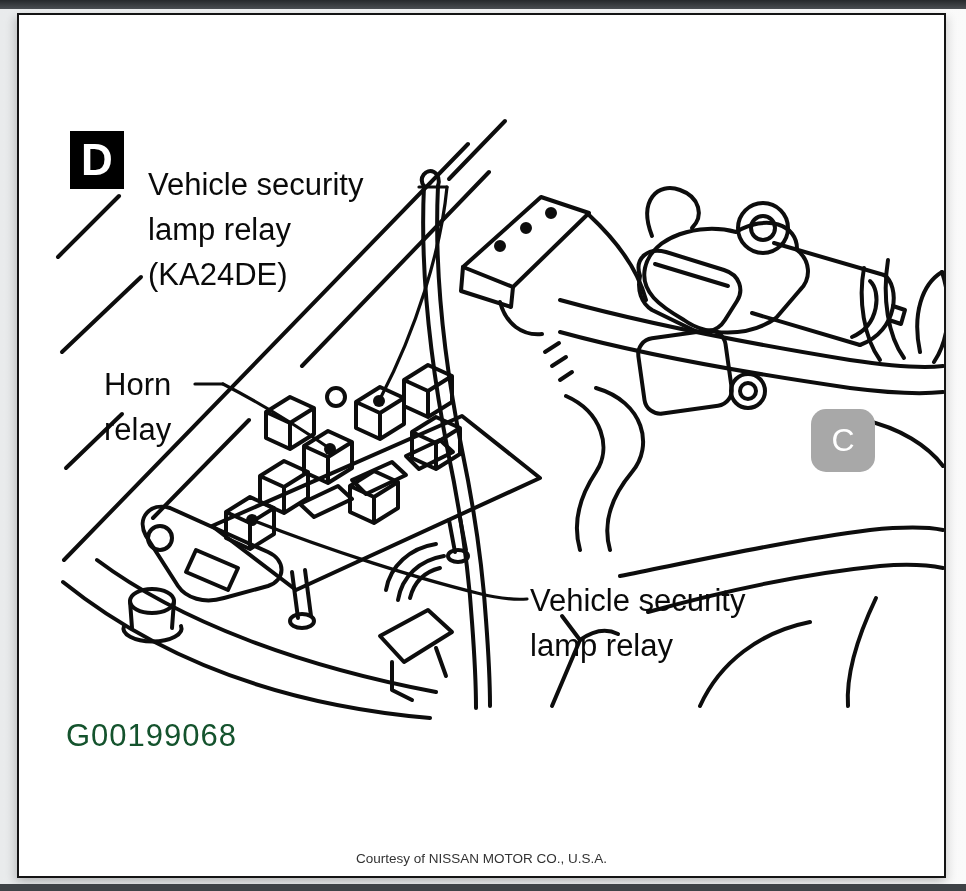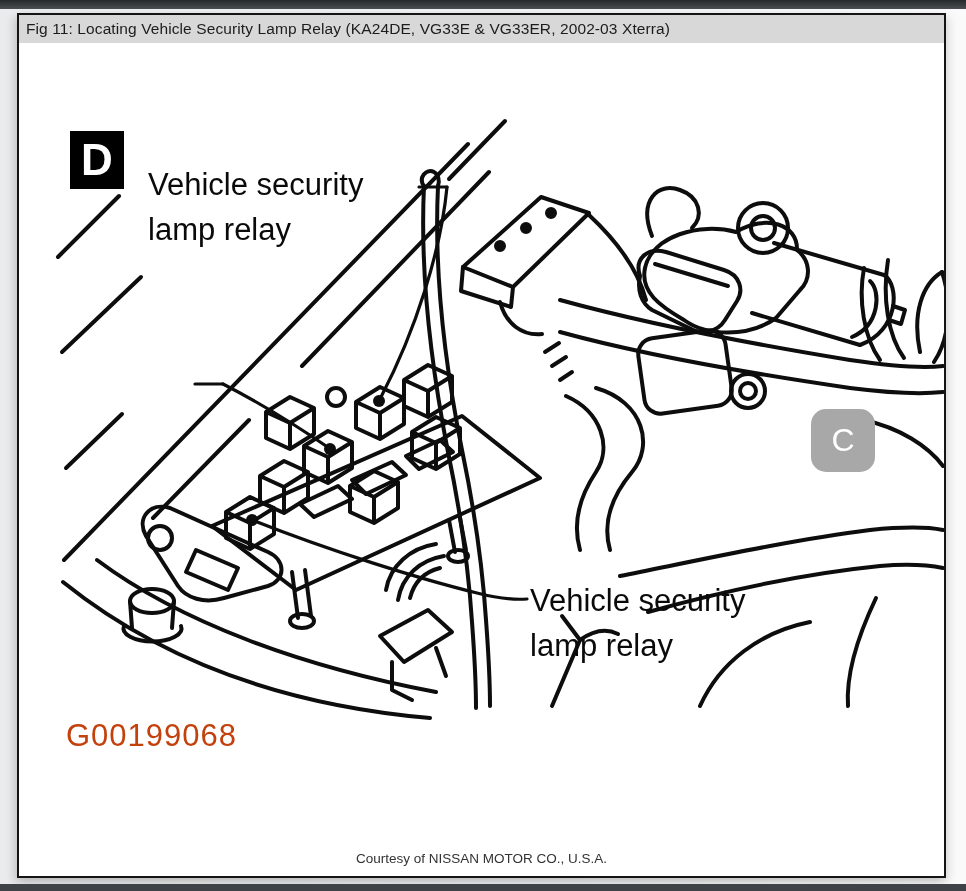--- a/index.html
+++ b/index.html
@@ -21,37 +21,34 @@
   .art svg{display:block;width:925px;height:833px;}
   .badge{position:absolute;left:51px;top:116px;width:54px;height:58px;
     background:#000;color:#fff;display:flex;align-items:center;justify-content:center;
     font-size:44px;font-weight:700;}
   .lbl{position:absolute;color:#0a0a0a;font-weight:400;font-size:31px;line-height:45px;
     white-space:nowrap;}
   .lbl-ka{left:129px;top:147px;}
   .lbl-horn{left:85px;top:347px;}
   .lbl-vg{left:511px;top:563px;}
   .figid{position:absolute;left:47px;top:703px;font-size:31px;font-weight:400;
-    color:#c2410c;letter-spacing:1px;}
+    color:#14532d;letter-spacing:1px;}
   .credit{position:absolute;left:0;top:836px;width:100%;text-align:center;
     font-size:13.5px;color:#333;}
   .c-btn{position:absolute;left:792px;top:394px;width:64px;height:63px;border-radius:15px;
     background:#a8a8a8;display:flex;align-items:center;justify-content:center;
     color:#fff;font-size:32px;font-weight:400;cursor:pointer;border:none;}
 </style>
 </head>
 <body>
 
 <div class="chrome-top"></div>
 
 <div class="doc">
 
-  <div class="titlebar">
-    <span>Fig 11: Locating Vehicle Security Lamp Relay (KA24DE, VG33E &amp; VG33ER, 2002-03 Xterra)</span>
-  </div>
 
   <div class="art">
     <svg viewBox="19 43 925 833" xmlns="http://www.w3.org/2000/svg">
       <g stroke="#0d0d0d" stroke-width="4" fill="none" stroke-linecap="round" stroke-linejoin="round">
 
         <g>
           <path d="M468,144 L64,560"></path>
           <path d="M505,121 L449,179"></path>
           <path d="M489,172 L302,366"></path>
           <path d="M249,420 L153,518"></path>
@@ -178,22 +175,27 @@
     </svg>
   </div>
 
   <div class="badge">
     <span>D</span>
   </div>
 
   <div class="lbl lbl-ka">
     <div>Vehicle security</div>
     <div>lamp relay</div>
-  </div>
-
+    <div>(KA24DE)</div>
+  </div>
+
+  <div class="lbl lbl-horn">
+    <div>Horn</div>
+    <div>relay</div>
+  </div>
 
   <div class="lbl lbl-vg">
     <div>Vehicle security</div>
     <div>lamp relay</div>
   </div>
 
   <div class="figid">G00199068</div>
 
   <button class="c-btn">
     <span>C</span>

